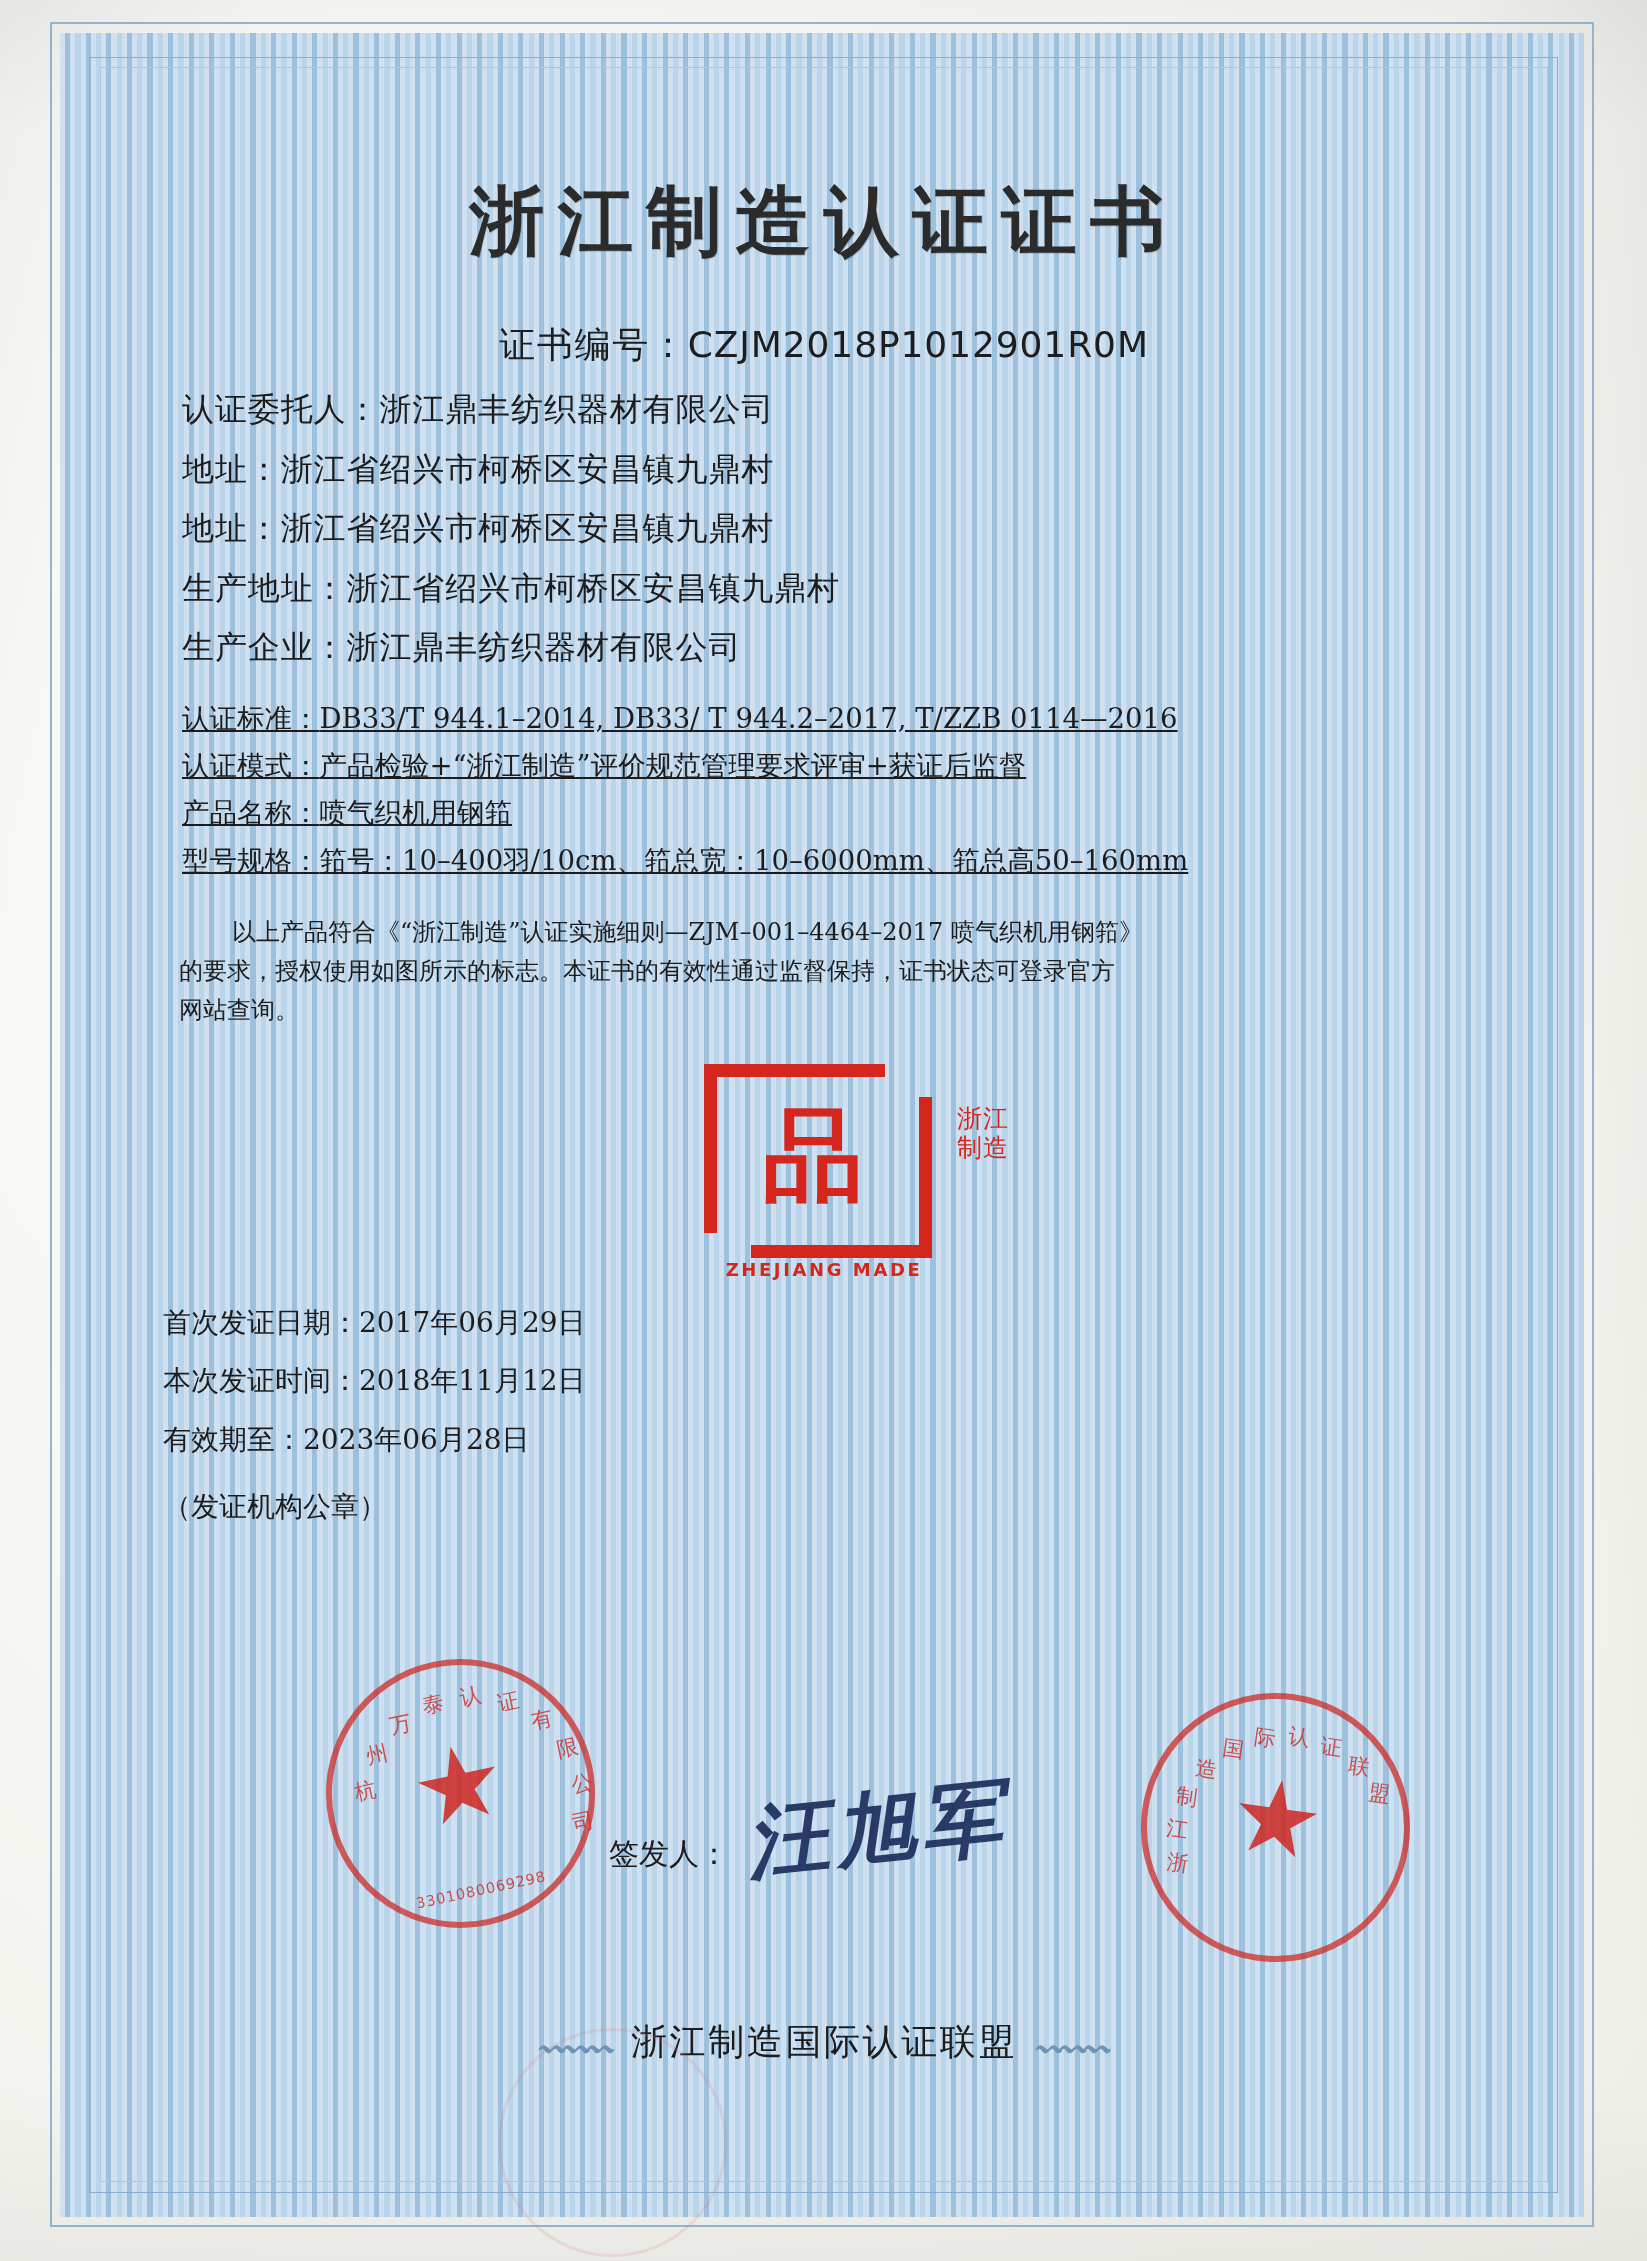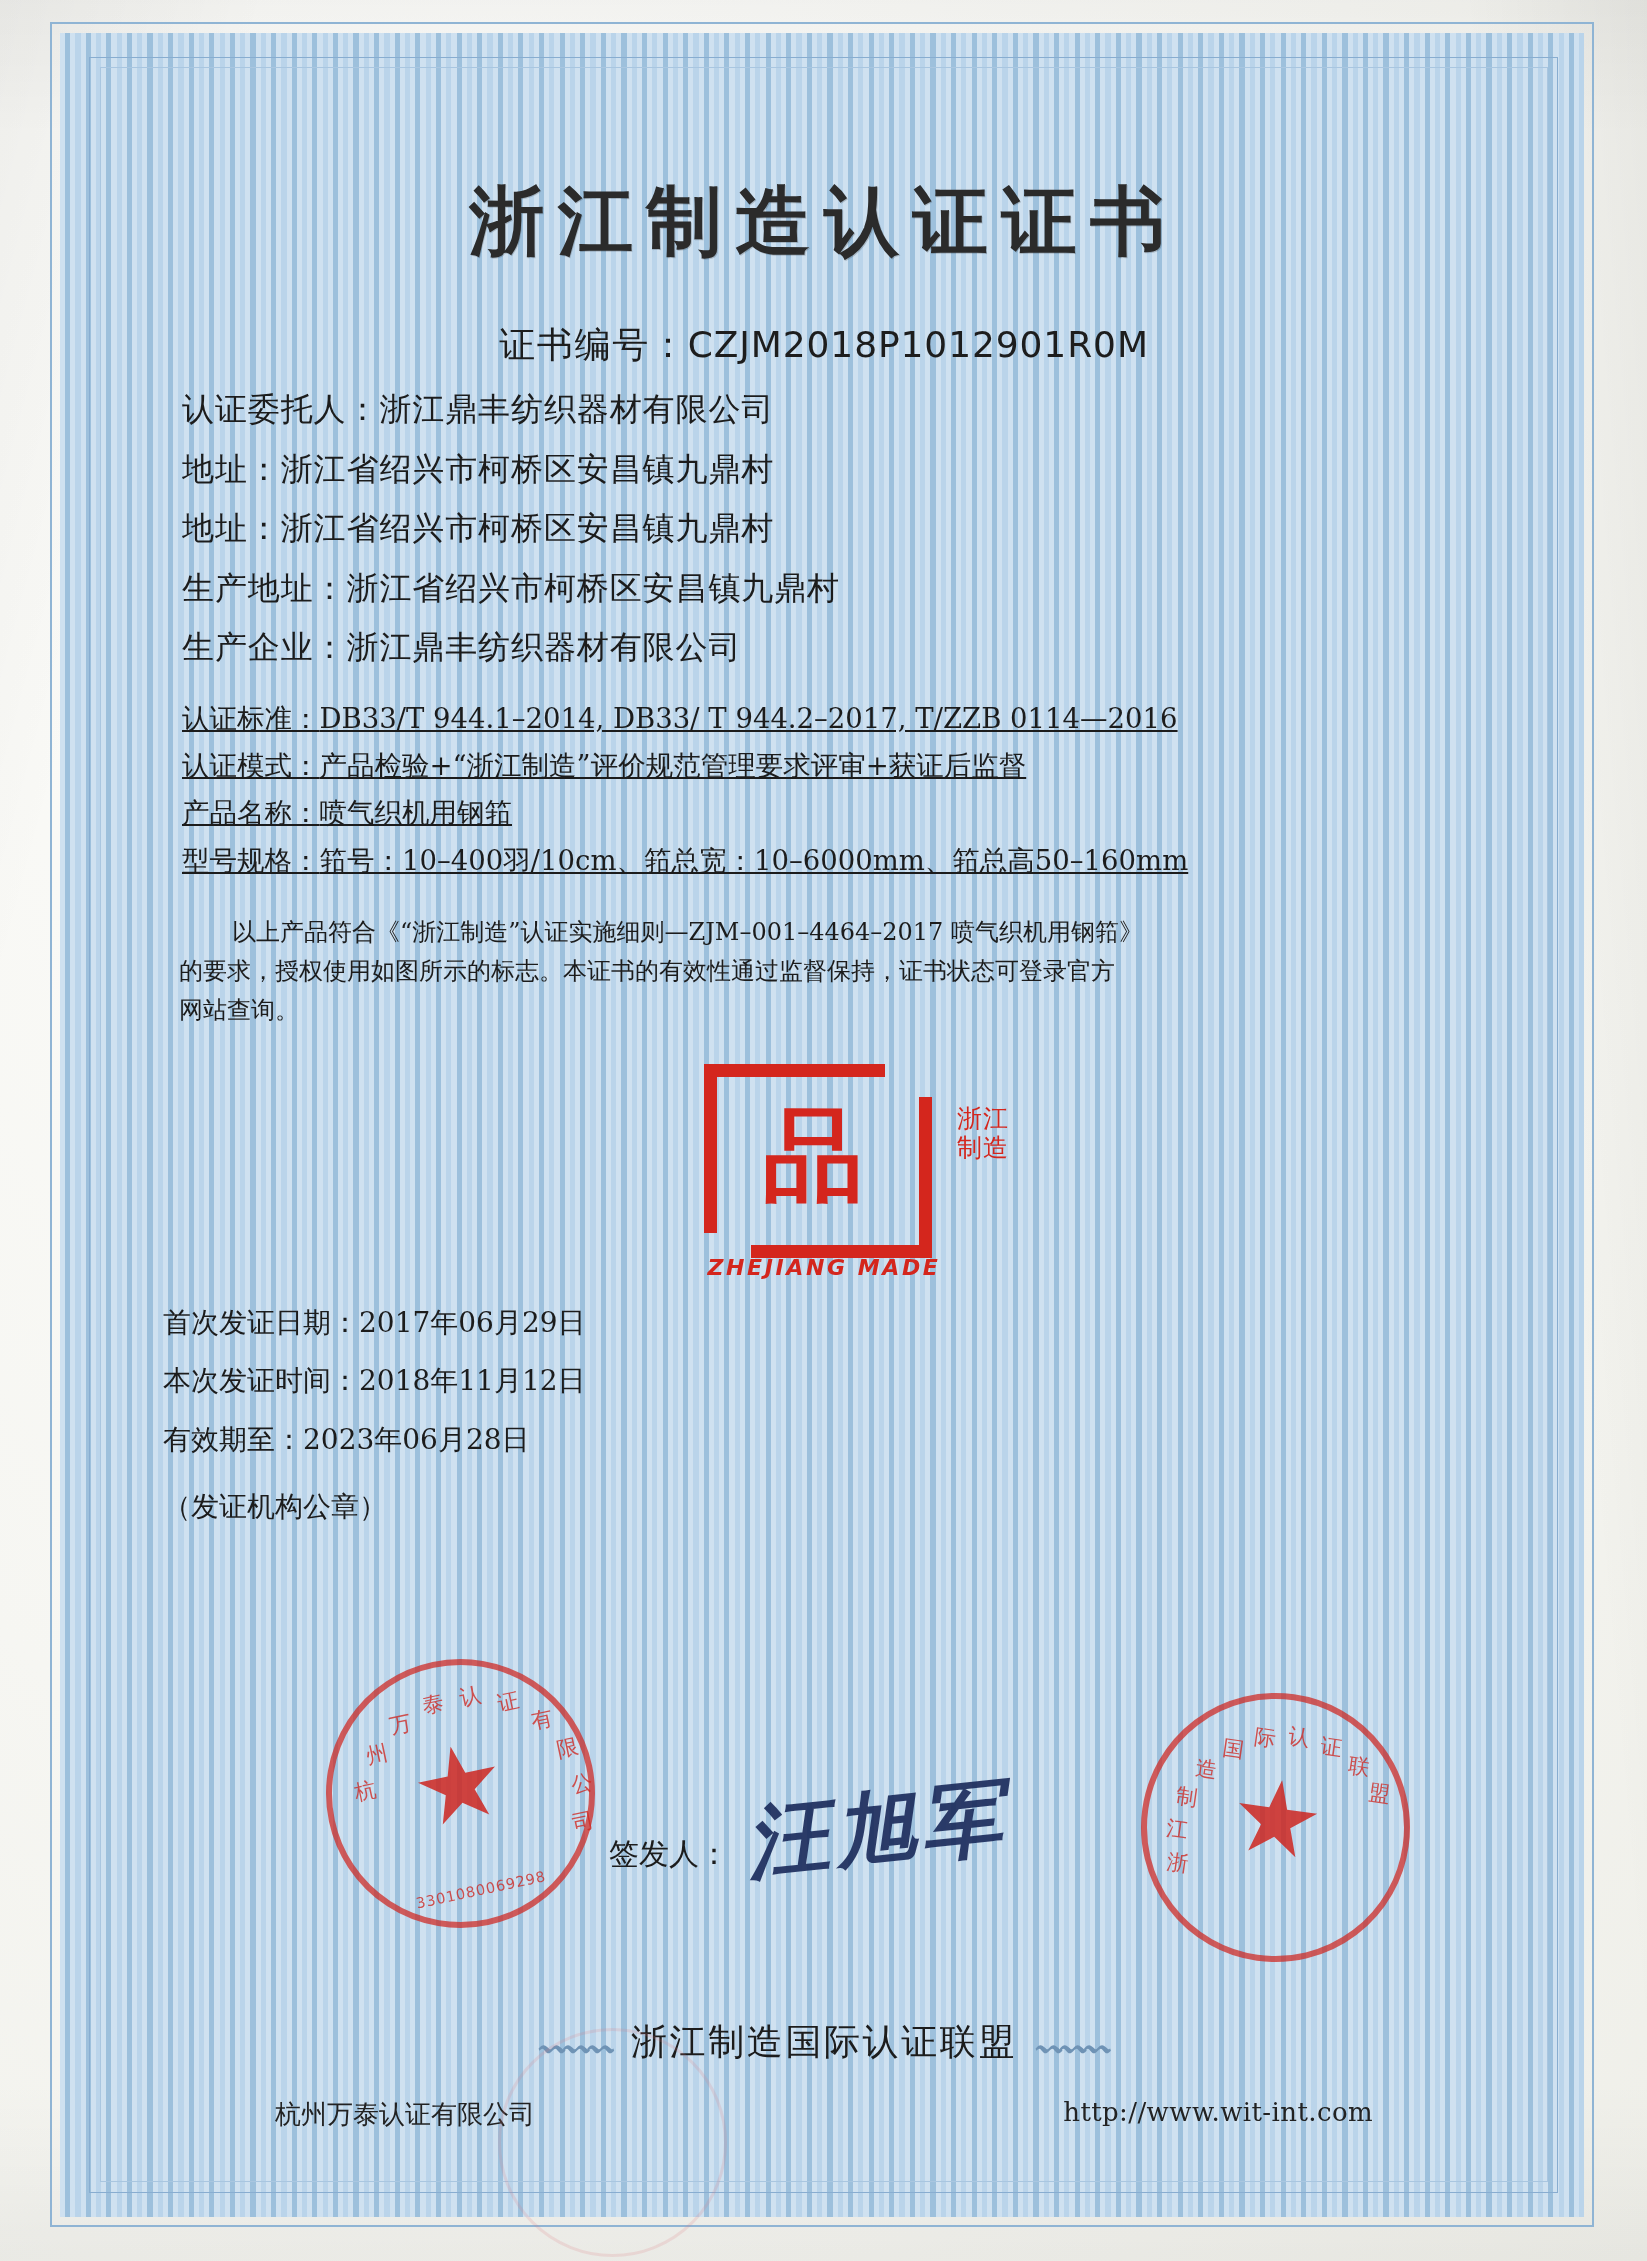--- a/index.html
+++ b/index.html
@@ -230,24 +230,23 @@
     text-align: center;
     letter-spacing: 0.9px;
   }
   #zj-logo .en-text {
     position: absolute;
     left: 0; bottom: 1.7px;
     width: 257px;
     text-align: center;
     color: #d4261d;
     font-family: "DejaVu Sans", "Liberation Sans", sans-serif;
-    font-size: 22px;
+    font-size: 18px;
     font-weight: 700;
     letter-spacing: 2.6px;
-    font-style: italic;
   }
 
   
   #dates-block {
     margin-top: 22px;
     padding-left: 34px;
     position: relative;
     z-index: 3;
   }
   .date-row {
@@ -524,20 +523,16 @@
         <span style="transform: rotate(54deg) translate(0,-108px) rotate(-54deg);">盟</span>
       </div>
     </div>
 
     <div id="ghost-print"></div>
 
     <div id="footer-org">
       <span class="orn">〰〰〰</span><span>浙江制造国际认证联盟</span><span class="orn">〰〰〰</span>
     </div>
 
-    <div id="footer-line">
-      <span>杭州万泰认证有限公司</span>
-      <span id="footer-url">http://www.wit-int.com</span>
-    </div>
 
   </div>
 </div>
 
 
 </body></html>

